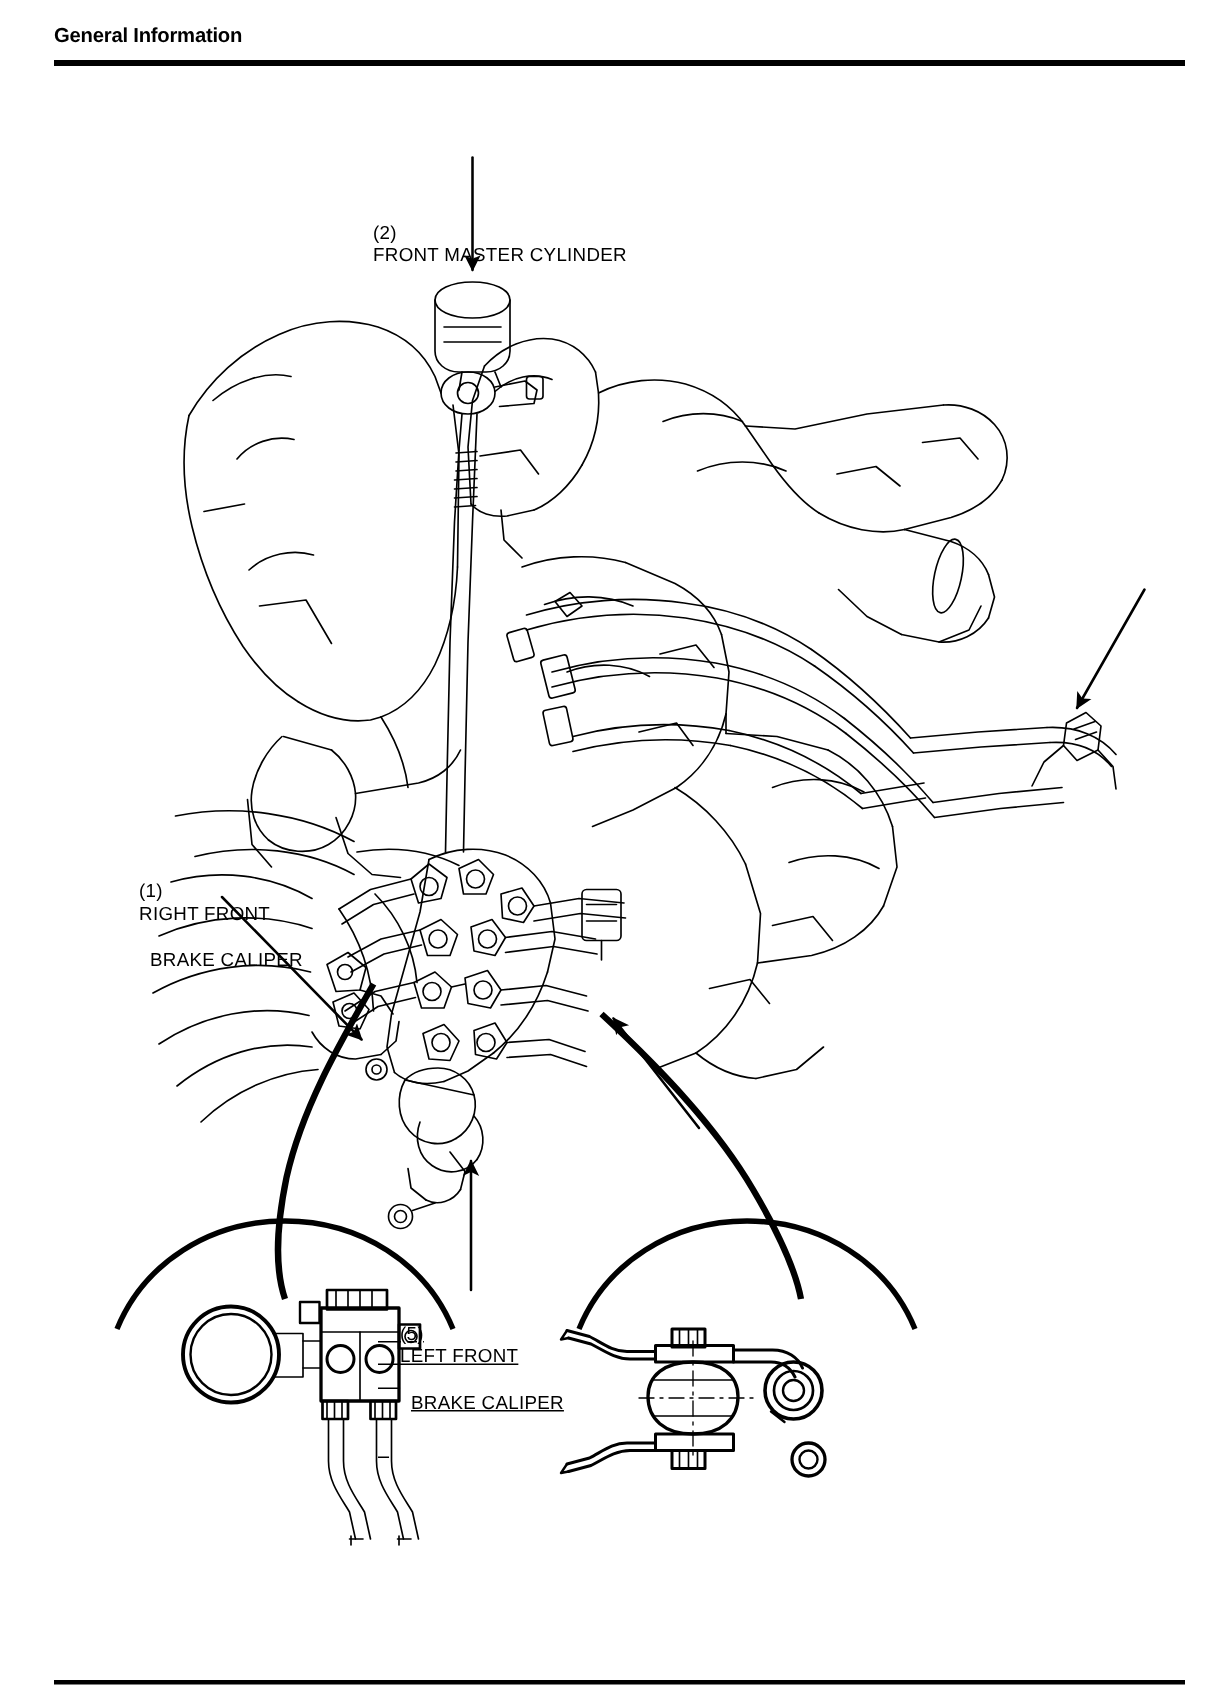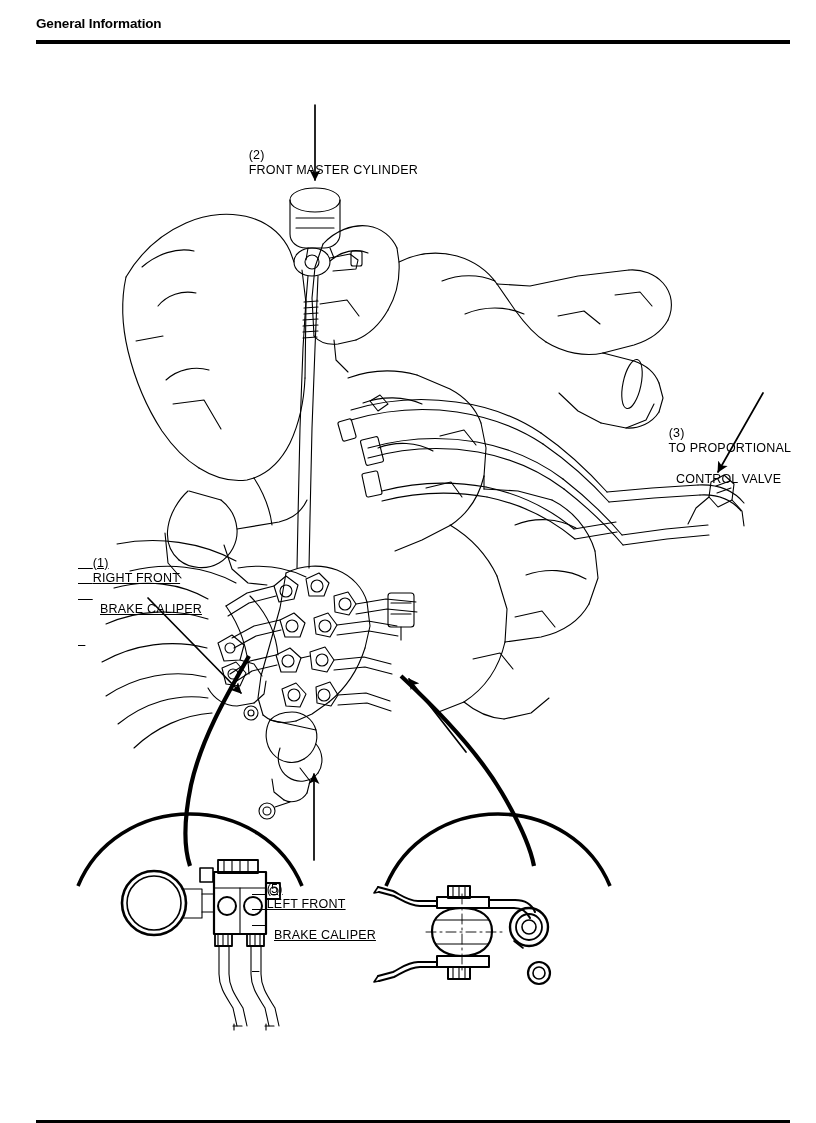--- a/index.html
+++ b/index.html
@@ -86,21 +86,21 @@
     position: absolute;
     font-size: 12.5px;
     font-weight: normal;
     letter-spacing: 0.2px;
     line-height: 15.5px;
     white-space: pre;
   }
   .callout .num { }
   #callout-2 { left: 216px; top: 84px; }
   #callout-3 { left: 636px; top: 362px; }
-  #callout-1 { left: 60px;  top: 492px; text-decoration: underline; }
+  #callout-1 { left: 60px;  top: 523px; }
   #callout-4 { left: 450px; top: 708px; }
   #callout-5 { left: 234px; top: 818px; text-decoration: underline; }
 
   .callout-line2 {
     display: block;
   }
   #callout-3 .callout-line2 { padding-left: 22px; }
   #callout-1 .callout-line2 { padding-left: 22px; }
   #callout-5 .callout-line2 { padding-left: 22px; }
 </style>
@@ -432,25 +432,20 @@
 
       <path d="M296 812 L296 726" stroke-width="1.7" marker-end="url(#arrowSolid)"></path>
     </g>
   </svg>
 
   <div class="callout" id="callout-2">
     <span class="num">(2)</span>
     <span>FRONT MASTER CYLINDER</span>
   </div>
 
-  <div class="callout" id="callout-3">
-    <span class="num">(3)</span>
-    <span>TO PROPORTIONAL</span>
-    <span class="callout-line2">CONTROL VALVE</span>
-  </div>
 
   <div class="callout" id="callout-1">
     <span class="num">(1)</span>
     <span>RIGHT FRONT</span>
     <span class="callout-line2">BRAKE CALIPER</span>
   </div>
 
 
   <div class="callout" id="callout-5">
     <span class="num">(5)</span>

